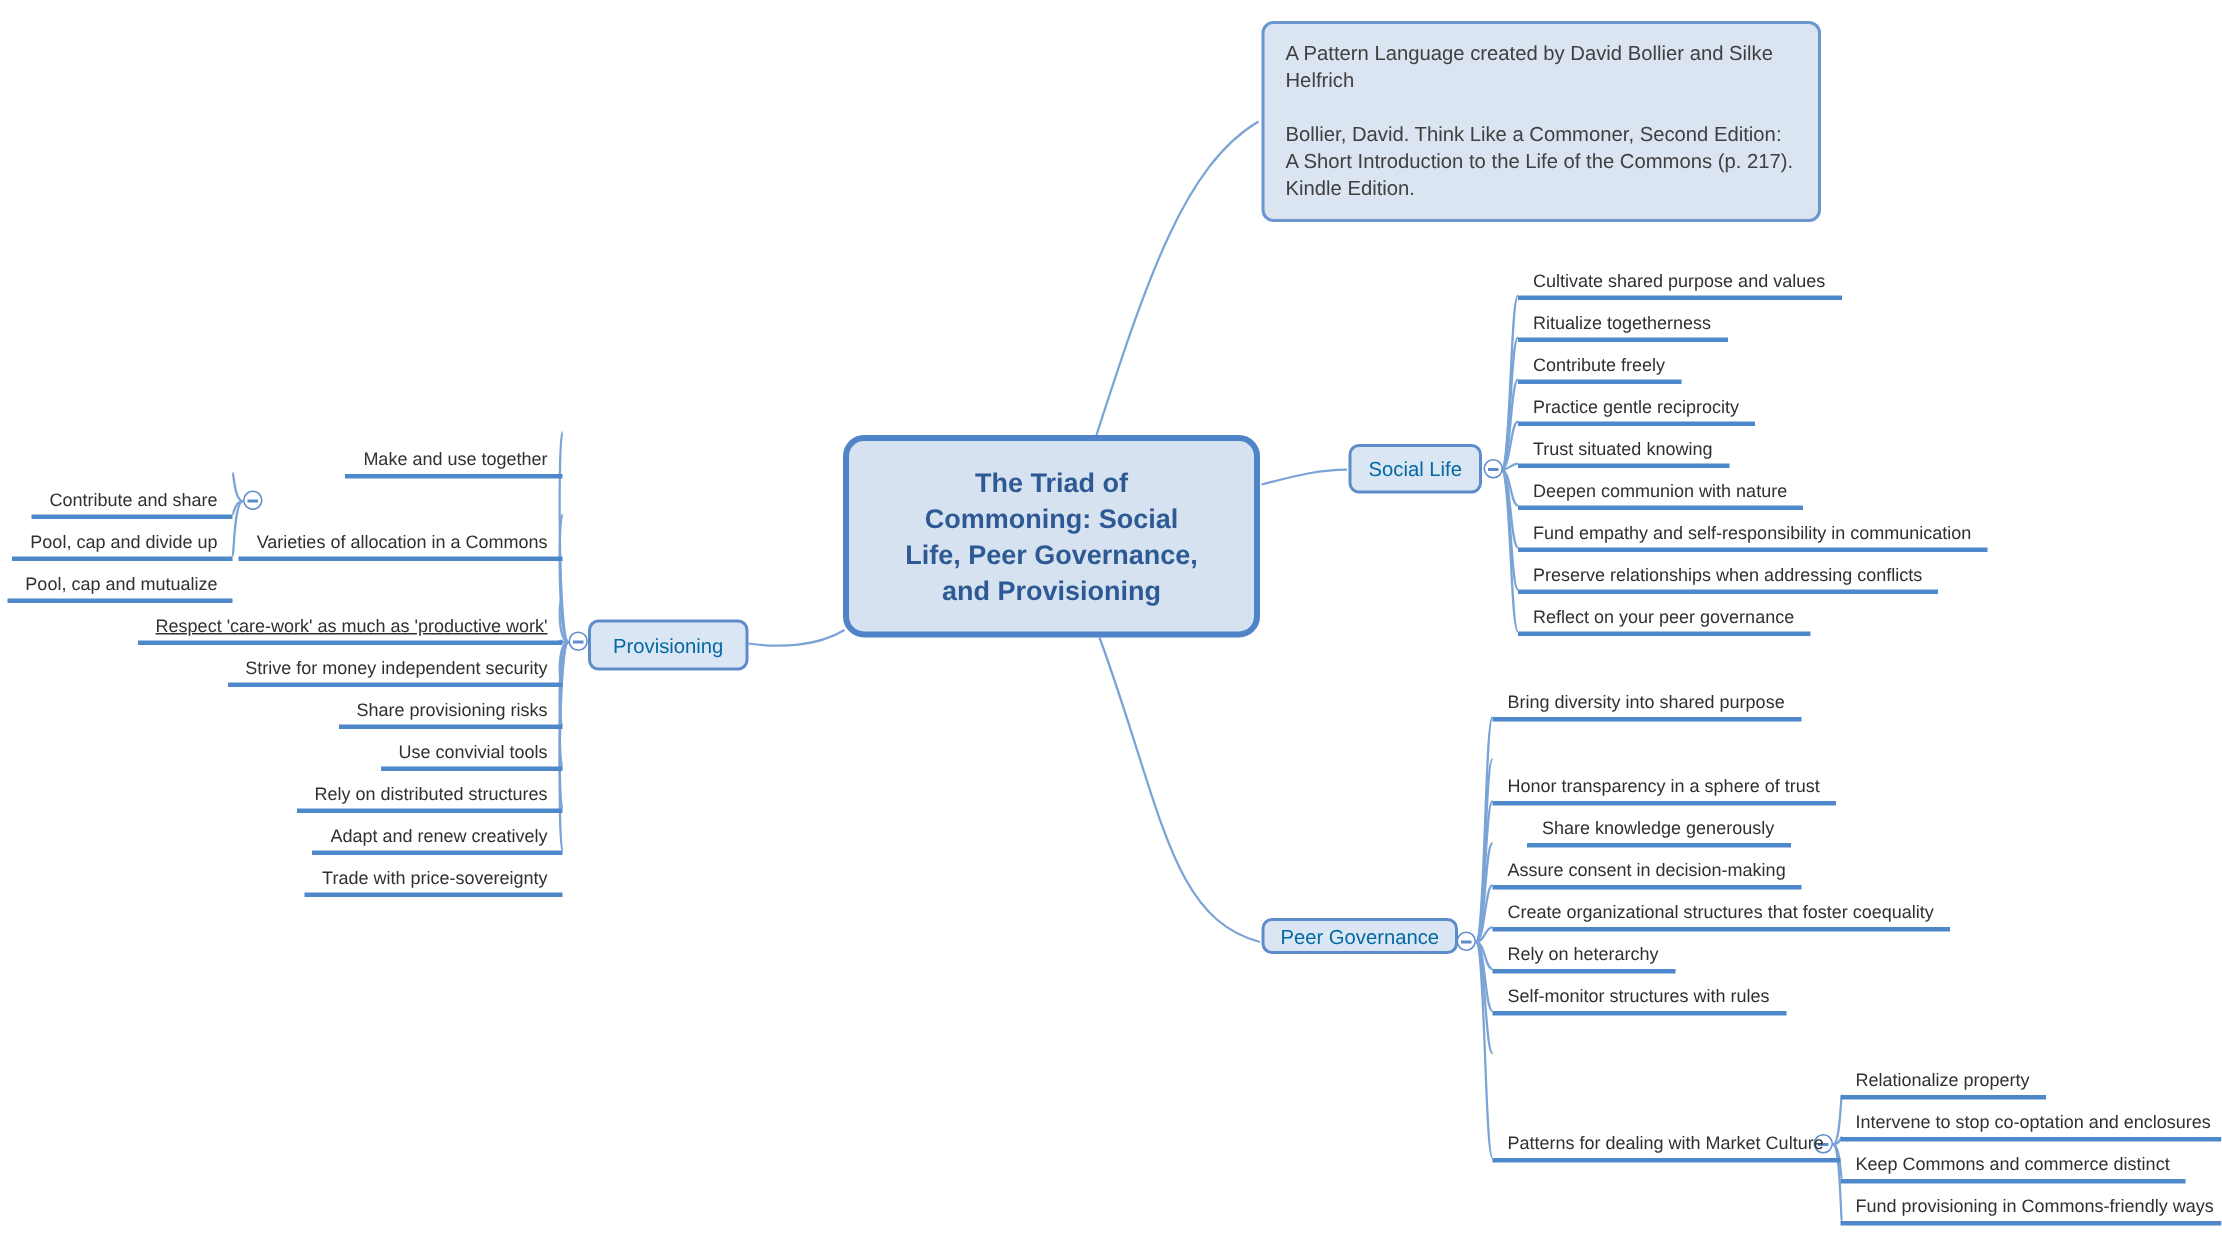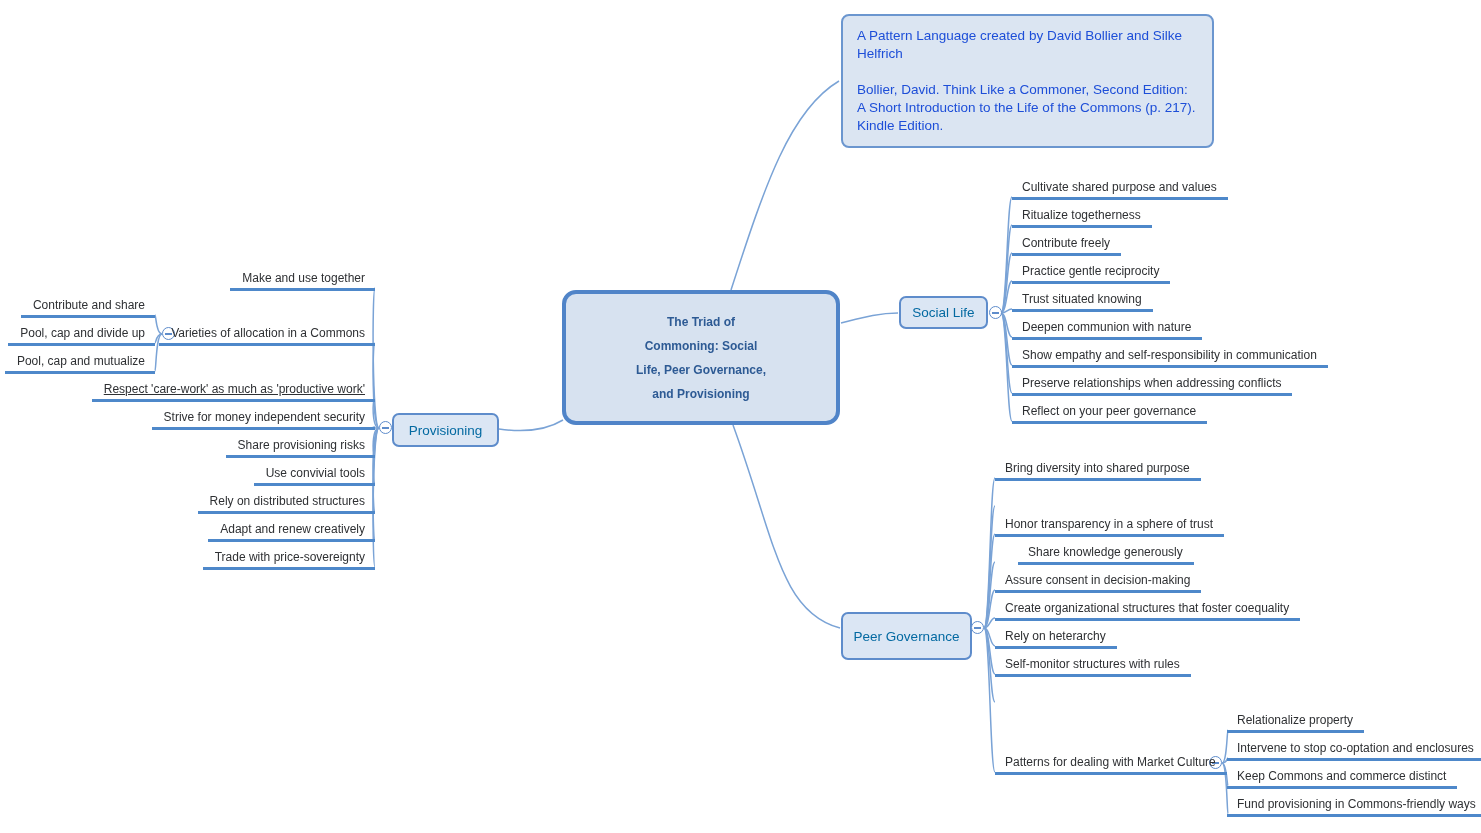--- a/index.html
+++ b/index.html
@@ -23,52 +23,52 @@
     color:#0369a1;
     font-size:13.5px;
     text-align:center;
     white-space:nowrap;
   }
   #central-node{
     left:562px;top:290px;width:278px;height:135px;
     border:4px solid #5084c8;
     border-radius:14px;
     background:#d7e2f0;
-    font-size:12px;font-weight:bold;
+    font-size:18px;font-weight:bold;
     color:#2d5a94;
     line-height:24px;
     white-space:pre-line;
   }
   #note-box{
     position:absolute;
     left:841px;top:14px;width:373px;
     box-sizing:border-box;
     background:#dbe5f2;
     border:2px solid #6b96cf;
     border-radius:8px;
     padding:11px 14px;
     font-size:13.5px;line-height:18px;
-    color:#1d4ed8;
+    color:#404040;
     white-space:pre-line;
   }
   #social-node{left:899px;top:296px;width:89px;height:33px;}
-  #peer-node{left:841px;top:612px;width:131px;height:48px;text-align:center;}
+  #peer-node{left:841px;top:612px;width:131px;height:24px;text-align:center;}
   #prov-node{left:392px;top:413px;width:107px;height:34px;}
 
   
   .leaf{
     position:absolute;
     height:18px;line-height:17px;
     font-size:12px;
     color:#2e3033;
     white-space:nowrap;
     border-bottom:3px solid #4e88ca;
   }
   .leaf-r{padding-left:10px;padding-right:11px;}
-  .leaf-l{padding-right:10px;padding-left:12px;text-align:right;}
+  .leaf-l{padding-right:10px;padding-left:12px;text-align:right;margin-top:28px;}
 
   
   .toggle{
     position:absolute;
     width:13px;height:13px;
     box-sizing:border-box;
     background:#ffffff;
     border:1px solid #5e8ccb;
     border-radius:50%;
     display:flex;align-items:center;justify-content:center;
@@ -163,21 +163,21 @@
   <div class="toggle" style="left:1209px;top:756px;">
     <span class="minus"></span>
   </div>
 
   <div class="leaf leaf-r" style="left:1012px;top:179px;">Cultivate shared purpose and values</div>
   <div class="leaf leaf-r" style="left:1012px;top:207px;">Ritualize togetherness</div>
   <div class="leaf leaf-r" style="left:1012px;top:235px;">Contribute freely</div>
   <div class="leaf leaf-r" style="left:1012px;top:263px;">Practice gentle reciprocity</div>
   <div class="leaf leaf-r" style="left:1012px;top:291px;">Trust situated knowing</div>
   <div class="leaf leaf-r" style="left:1012px;top:319px;">Deepen communion with nature</div>
-  <div class="leaf leaf-r" style="left:1012px;top:347px;">Show empathy and self-responsibility in communication</div>
+  <div class="leaf leaf-r" style="left:1012px;top:347px;">Fund empathy and self-responsibility in communication</div>
   <div class="leaf leaf-r" style="left:1012px;top:375px;">Preserve relationships when addressing conflicts</div>
   <div class="leaf leaf-r" style="left:1012px;top:403px;">Reflect on your peer governance</div>
 
   <div class="leaf leaf-r" style="left:995px;top:460px;">Bring diversity into shared purpose</div>
   <div class="leaf leaf-r" style="left:995px;top:516px;">Honor transparency in a sphere of trust</div>
   <div class="leaf leaf-r" style="left:1018px;top:544px;">Share knowledge generously</div>
   <div class="leaf leaf-r" style="left:995px;top:572px;">Assure consent in decision-making</div>
   <div class="leaf leaf-r" style="left:995px;top:600px;">Create organizational structures that foster coequality</div>
   <div class="leaf leaf-r" style="left:995px;top:628px;">Rely on heterarchy</div>
   <div class="leaf leaf-r" style="left:995px;top:656px;">Self-monitor structures with rules</div>

